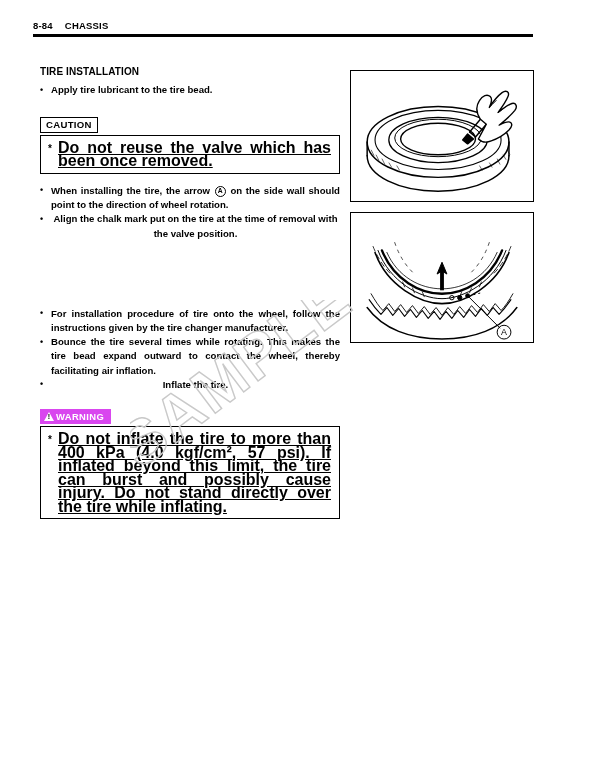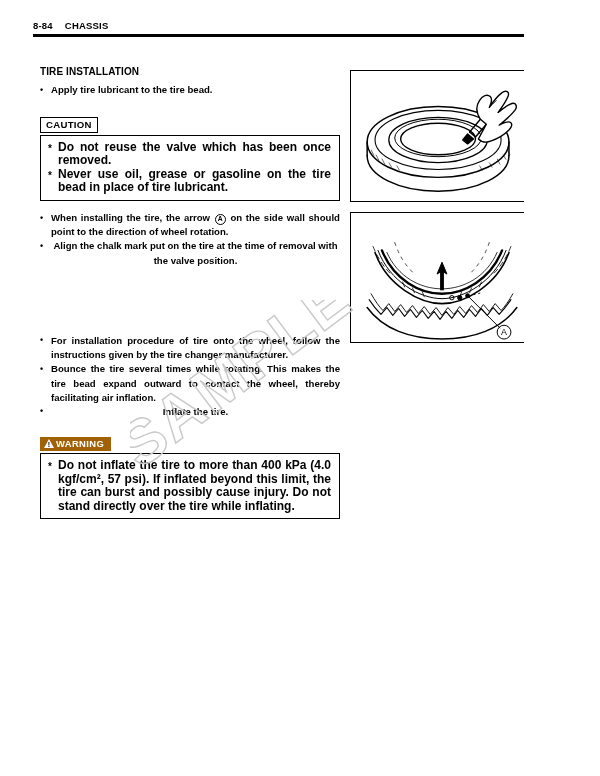--- a/index.html
+++ b/index.html
@@ -11,20 +11,21 @@
   body {
     font-family: "Liberation Sans", sans-serif;
     color: #000;
   }
   #page {
     position: relative;
     width: 524px;
     height: 776px;
     background: #ffffff;
     overflow: hidden;
+    padding-left: 29px;
   }
 
   
   #page-header {
     position: absolute;
     left: 33px;
     top: 20px;
     width: 500px;
   }
   .hdr-line {
@@ -99,21 +100,21 @@
     border: 1.2px solid #000;
     padding: 1px 5px 1.5px 5px;
     font-size: 9.6px;
     font-weight: bold;
     letter-spacing: 0.3px;
     line-height: 11px;
     text-align: center;
   }
   .alert-label-warning {
     display: inline-block;
-    background: #a16207;
+    background: #d946ef;
     color: #fff;
     padding: 1.5px 7px 2px 4px;
     font-size: 9.4px;
     font-weight: bold;
     letter-spacing: 0.4px;
     line-height: 11px;
   }
   .warn-tri {
     display: inline-block;
     position: relative;
@@ -147,24 +148,25 @@
     padding: 5px 8px 5px 6px;
   }
   ul.star-list {
     list-style: none;
     margin: 0;
     padding: 0;
   }
   ul.star-list > li {
     position: relative;
     padding-left: 11px;
-    font-size: 12px;
+    font-size: 16px;
     line-height: 13.6px;
     font-weight: bold;
     text-align: justify;
+    text-decoration: underline;
   }
   ul.star-list > li::before {
     content: "*";
     position: absolute;
     left: 1px;
     top: 1px;
     font-size: 10px;
     font-weight: bold;
   }
 
@@ -223,21 +225,20 @@
       <li>Apply tire lubricant to the tire bead.</li>
     </ul>
 
     <div class="gap-1"></div>
 
     <div class="alert-block">
       <div class="alert-label-caution">CAUTION</div>
       <div class="alert-body">
         <ul class="star-list">
           <li>Do not reuse the valve which has been once removed.</li>
-          <li>Never use oil, grease or gasoline on the tire bead in place of tire lubricant.</li>
         </ul>
       </div>
     </div>
 
     <div class="gap-1"></div>
 
     <ul class="bullets justify">
       <li><span>When installing the tire, the arrow</span> <span class="circled">A</span> <span>on the side wall should point to the direction of wheel rotation.</span></li>
       <li>Align the chalk mark put on the tire at the time of removal with the valve position.</li>
     </ul>

